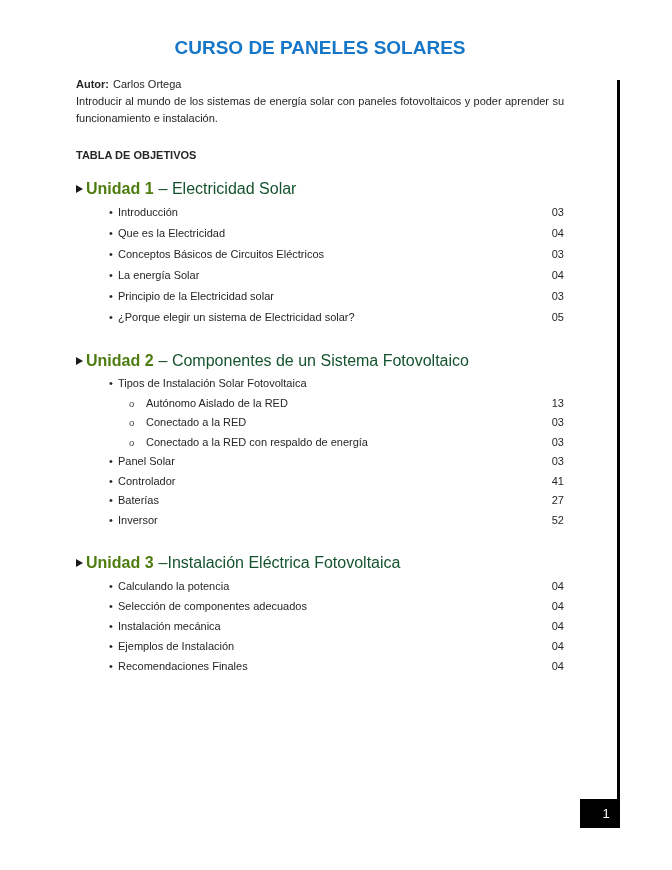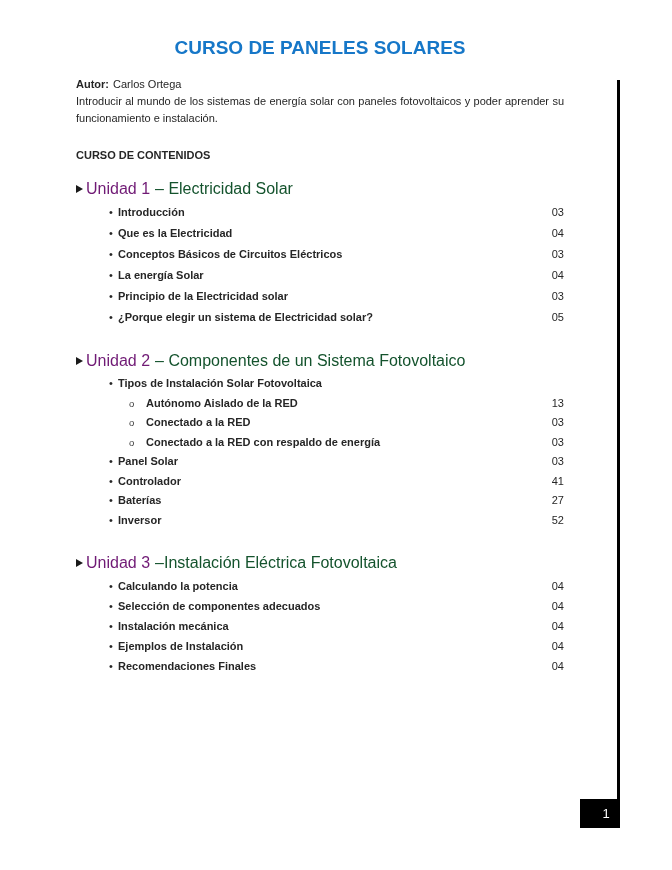--- a/index.html
+++ b/index.html
@@ -41,53 +41,53 @@
   .u1 { margin-top:16px; }
   .u2, .u3 { margin-top:22px; }
   .unit-head { display:flex; align-items:center; height:22px; font-size:16px; }
   .tri {
     width:0; height:0; flex:0 0 auto;
     border-left:7px solid #1a1a1a;
     border-top:4.5px solid transparent;
     border-bottom:4.5px solid transparent;
     margin-right:3px;
   }
-  .uname { color:#701a75; font-weight:400; white-space:pre; }
+  .uname { color:#4d7c0f; font-weight:700; white-space:pre; }
   .usub  { color:#14532d; font-weight:400; margin-left:5px; white-space:pre; }
 
   .rows { margin-top:2px; }
   .row { display:flex; align-items:baseline; font-size:11px; }
   .u1 .row { height:21px;   line-height:21px; }
   .u2 .row { height:19.5px; line-height:19.5px; }
   .u3 .row { height:20px;   line-height:20px; }
   .lvl1 { padding-left:33px; }
   .lvl2 { padding-left:53px; }
   .bullet { flex:0 0 9px; }
   .lvl2 .bullet { flex:0 0 17px; font-size:9.5px; color:#3a3a3a; }
-  .lbl { white-space:pre;font-weight:bold; }
+  .lbl { white-space:pre; }
   .pg { margin-left:auto; }
 </style>
 </head>
 <body>
 
 <div class="page">
   <div class="vline"></div>
   <div class="page-badge">
     <span>1</span>
   </div>
 
   <div class="content">
 
     <h1 class="doc-title">CURSO DE PANELES SOLARES</h1>
 
     <p class="author-line"><span class="b">Autor:</span><span>Carlos Ortega</span></p>
 
     <p class="body-par">Introducir al mundo de los sistemas de energía solar con paneles fotovoltaicos y poder aprender su funcionamiento e instalación.</p>
 
-    <p class="section-label toc-label">CURSO DE CONTENIDOS</p>
+    <p class="section-label toc-label">TABLA DE OBJETIVOS</p>
 
     <section class="unit u1">
       <div class="unit-head">
         <span class="tri"></span>
         <span class="uname">Unidad 1</span>
         <span class="usub">– Electricidad Solar</span>
       </div>
       <div class="rows">
         <div class="row lvl1">
             <span class="bullet">•</span>

